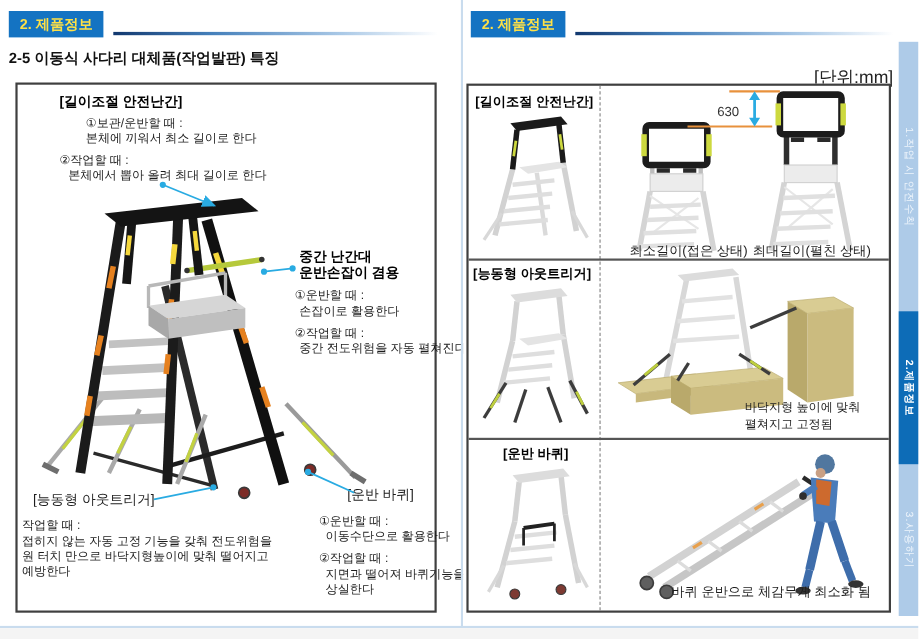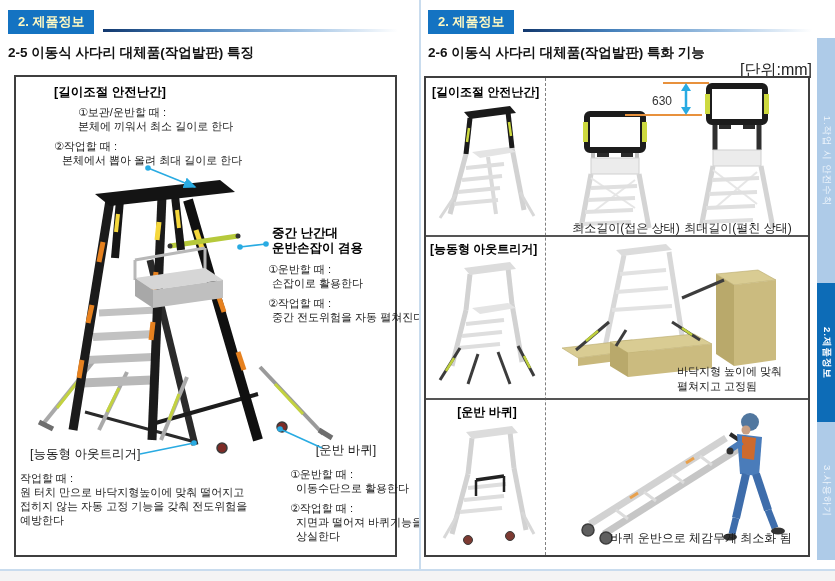--- a/index.html
+++ b/index.html
@@ -4,21 +4,21 @@
 <style>
   html,body{margin:0;padding:0;}
   body{font-family:"Liberation Sans","DejaVu Sans",sans-serif;background:#fff;}
   #app{position:relative;width:835px;height:581px;background:#fff;overflow:hidden;}
   .page{position:absolute;top:0;height:570px;background:#fff;}
   .page-left{left:0;width:419px;}
   .page-right{left:421px;width:396px;}
   .v-divider{position:absolute;left:419px;top:0;width:2px;height:570px;background:#c9dcee;}
   .bottom-line{position:absolute;left:0;top:569px;width:835px;height:2px;background:#c9dcee;}
   .bottom-strip{position:absolute;left:0;top:571px;width:835px;height:10px;background:#f4f4f4;}
-  .badge{position:absolute;top:10px;background:#1473c2;color:#fef9c3;font-weight:bold;
+  .badge{position:absolute;top:10px;background:#1473c2;color:#fde047;font-weight:bold;
          font-size:13px;line-height:19px;padding:2px 10px 3px;}
   .h-rule{position:absolute;top:29px;height:3px;
           background:linear-gradient(to right,#12386e,#447fba 30%,#a9c8e6 70%,#ffffff);}
   .sec-title{position:absolute;top:44px;font-size:13.5px;font-weight:bold;color:#111;white-space:nowrap;}
   .unit{position:absolute;font-size:16px;color:#222;}
   .bigbox{position:absolute;border:2px solid #3f3f3f;background:#fff;}
   .bb-left{left:14px;top:75px;width:379px;height:478px;}
   .bb-right{left:3px;top:76px;width:382px;height:477px;}
   .tblock{position:absolute;font-size:11px;color:#1c1c1c;line-height:14px;white-space:nowrap;}
   .tblock .bl{font-weight:bold;font-size:12.5px;color:#000;line-height:15px;}
@@ -125,22 +125,22 @@
         <div style="margin-top:6px;margin-left:-4px;">①운반할 때 :</div>
         <div>손잡이로 활용한다</div>
         <div class="gap8"></div>
         <div style="margin-left:-4px;">②작업할 때 :</div>
         <div>중간 전도위험을 자동 펼쳐진다</div>
       </div>
 
       <div class="tblock bl" style="left:14px;top:370px;font-size:12.5px;">[능동형 아웃트리거]</div>
       <div class="tblock" style="left:4px;top:394px;">
         <div>작업할 때 :</div>
+        <div>접히지 않는 자동 고정 기능을 갖춰 전도위험을</div>
         <div>원 터치 만으로 바닥지형높이에 맞춰 떨어지고</div>
-        <div>접히지 않는 자동 고정 기능을 갖춰 전도위험을</div>
         <div>예방한다</div>
       </div>
 
       <div class="tblock bl" style="left:284px;top:366px;width:92px;text-align:center;font-size:12.5px;">[운반 바퀴]</div>
       <div class="tblock" style="left:274px;top:390px;">
         <div>①운반할 때 :</div>
         <div style="margin-left:6px;">이동수단으로 활용한다</div>
         <div class="gap8"></div>
         <div>②작업할 때 :</div>
         <div style="margin-left:6px;">지면과 떨어져 바퀴기능을</div>
@@ -164,21 +164,20 @@
         <circle cx="264" cy="352" r="2.8" fill="#29abe2"></circle>
       </svg>
     </div>
   </div>
 
   <div class="v-divider"></div>
 
   <div class="page page-right">
     <div class="badge" style="left:7px;">2. 제품정보</div>
     <div class="h-rule" style="left:102px;width:289px;"></div>
-    <div class="sec-title" style="left:7px;">2-6 이동식 사다리 대체품(작업발판) 특화 기능</div>
     <div class="unit" style="right:5px;top:60px;">[단위:mm]</div>
 
     <div class="bigbox bb-right">
       <div class="dash-v"></div>
       <div class="row-line" style="top:157px;"></div>
       <div class="row-line" style="top:320px;"></div>
 
       <div class="cell-label" style="left:6px;top:6px;">[길이조절 안전난간]</div>
 
       <svg style="position:absolute;left:10px;top:24px;" width="102" height="130" viewBox="0 0 102 130">

